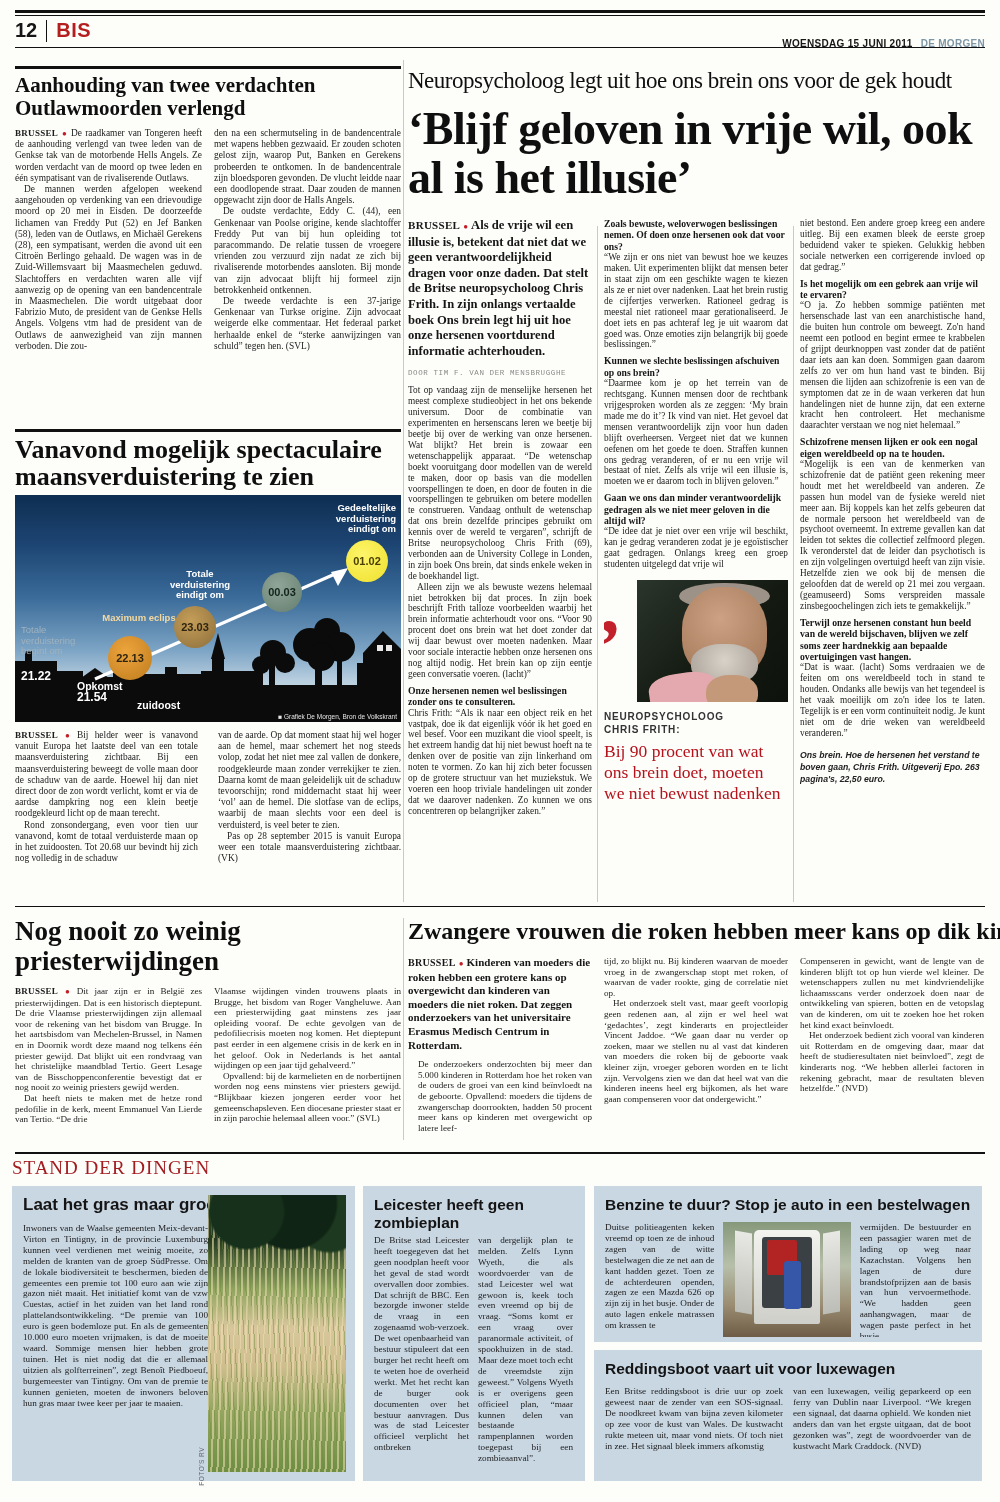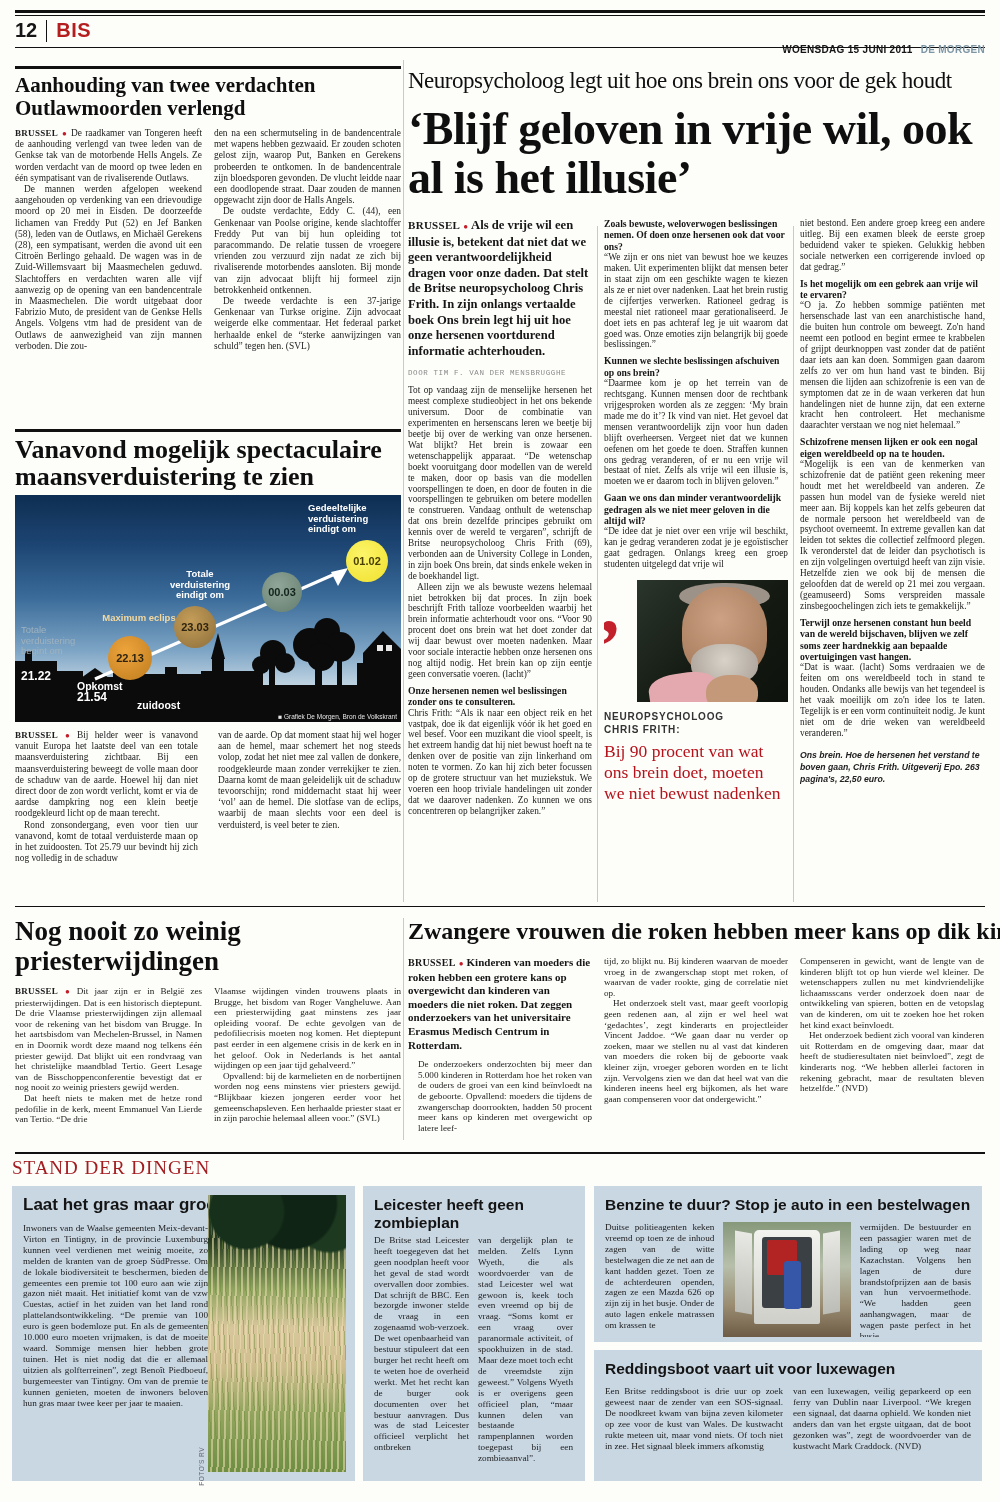--- a/index.html
+++ b/index.html
@@ -8,21 +8,21 @@
 
   
   .hr { position:absolute; background:#111; }
   .vr { position:absolute; width:1px; background:#c9c9c6; }
 
   
   .hleft { position:absolute; left:15px; top:19px; display:flex; align-items:center; gap:9px; }
   .pageno { font-family:"Liberation Sans",sans-serif; font-weight:bold; font-size:20px; }
   .hdiv { width:1px; height:22px; background:#111; }
   .bis { font-family:"Liberation Sans",sans-serif; font-weight:bold; font-size:20px; color:#b41e1e; letter-spacing:.5px; }
-  .hright { position:absolute; right:15px; top:44px; font-family:"Liberation Sans",sans-serif; font-weight:bold; font-size:10px; letter-spacing:.3px; }
+  .hright { position:absolute; right:15px; top:38px; font-family:"Liberation Sans",sans-serif; font-weight:bold; font-size:10px; letter-spacing:.3px; }
   .hright .paper { color:#7d96a5; margin-left:5px; }
 
   
   h1,h2,h3 { font-family:"Liberation Serif",serif; color:#0f0f0f; }
   .bp { font-size:9.4px; line-height:11.2px; text-align:justify; color:#1c1c1c; }
   .bp + .bp { text-indent:9px; }
   .dl { font-weight:bold; font-size:9px; letter-spacing:.3px; }
   .dot { color:#c41d28; font-size:8px; margin:0 3px; }
   .cols { display:flex; }
   .qhead { font-weight:bold; font-size:9.7px; line-height:11.4px; margin-top:5px; text-align:left; }
@@ -198,21 +198,21 @@
         </g>
         <g fill="#e9e9e9">
             <rect x="362" y="150" width="6" height="6"></rect>
             <rect x="371" y="150" width="6" height="6"></rect>
           </g>
         <g>
             <line x1="80" y1="184" x2="320" y2="79" stroke="#ffffff" stroke-width="3.2"></line>
             <polygon points="333,73 316,77 323,91" fill="#ffffff"></polygon>
           </g>
       </svg>
-      <div class="mglabel" style="right:5px;top:8px;width:88px;">Gedeeltelijke verduistering eindigt om</div>
+      <div class="mglabel" style="right:5px;top:8px;width:88px;text-align:right;">Gedeeltelijke verduistering eindigt om</div>
       <div class="mglabel" style="left:142px;top:74px;width:86px;text-align:center;">Totale verduistering eindigt om</div>
       <div class="mglabel" style="left:86px;top:118px;width:76px;text-align:center;color:#f3d9a0;">Maximum eclips</div>
       <div class="mglabel" style="left:6px;top:130px;width:74px;color:#9fb2bf;font-weight:normal;">Totale verduistering begint om</div>
       <div class="moon m2213">
           <span>22.13</span>
         </div>
       <div class="moon m2303">
           <span>23.03</span>
         </div>
       <div class="moon m0003">
@@ -224,24 +224,25 @@
       <div class="mglabel" style="left:6px;top:176px;font-size:12px;">21.22</div>
       <div class="mglabel" style="left:62px;top:186px;font-size:10.5px;">Opkomst</div>
       <div class="mglabel" style="left:62px;top:197px;font-size:12px;">21.54</div>
       <div class="mglabel" style="left:122px;top:205px;font-size:10.5px;">zuidoost</div>
       <div class="mgcredit">■ Grafiek De Morgen, Bron de Volkskrant</div>
     </div>
 
     <div class="cols">
       <div class="col">
         <p class="bp"><span class="dl">BRUSSEL</span><span class="dot">●</span><span>Bij helder weer is vanavond vanuit Europa het laatste deel van een totale maansverduistering zichtbaar. Bij een maansverduistering beweegt de volle maan door de schaduw van de aarde. Hoewel hij dan niet direct door de zon wordt verlicht, komt er via de aardse dampkring nog een klein beetje roodgekleurd licht op de maan terecht.</span></p>
-        <p class="bp">Rond zonsondergang, even voor tien uur vanavond, komt de totaal verduisterde maan op in het zuidoosten. Tot 25.79 uur bevindt hij zich nog volledig in de schaduw</p>
+        <p class="bp">Rond zonsondergang, even voor tien uur vanavond, komt de totaal verduisterde maan op in het zuidoosten. Tot 20.68 uur bevindt hij zich nog volledig in de schaduw</p>
       </div>
       <div class="col">
         <p class="bp">van de aarde. Op dat moment staat hij wel hoger aan de hemel, maar schemert het nog steeds volop, zodat het niet mee zal vallen de donkere, roodgekleurde maan zonder verrekijker te zien. Daarna komt de maan geleidelijk uit de schaduw tevoorschijn; rond middernacht staat hij weer ‘vol’ aan de hemel. Die slotfase van de eclips, waarbij de maan slechts voor een deel is verduisterd, is veel beter te zien.</p>
+        <p class="bp">Pas op 28 september 2015 is vanuit Europa weer een totale maansverduistering zichtbaar. (VK)</p>
       </div>
     </div>
   </section>
 
   <section id="main">
     <h2 class="kicker">Neuropsycholoog legt uit hoe ons brein ons voor de gek houdt</h2>
     <h2>‘Blijf geloven in vrije wil, ook al is het illusie’</h2>
     <div class="cols">
       <div class="col">
         <p class="intro"><span class="dl">BRUSSEL</span><span class="dot">●</span><span>Als de vrije wil een illusie is, betekent dat niet dat we geen verantwoordelijkheid dragen voor onze daden. Dat stelt de Britse neuropsycholoog Chris Frith. In zijn onlangs vertaalde boek Ons brein legt hij uit hoe onze hersenen voortdurend informatie achterhouden.</span></p>
@@ -295,21 +296,21 @@
 
   <section id="priest">
     <h2>Nog nooit zo weinig priesterwijdingen</h2>
     <div class="cols">
       <div class="col">
         <p class="bp"><span class="dl">BRUSSEL</span><span class="dot">●</span><span>Dit jaar zijn er in België zes priesterwijdingen. Dat is een historisch dieptepunt. De drie Vlaamse priesterwijdingen zijn allemaal voor de rekening van het bisdom van Brugge. In het aartsbisdom van Mechelen-Brussel, in Namen en in Doornik wordt deze maand nog telkens één priester gewijd. Dat blijkt uit een rondvraag van het christelijke maandblad Tertio. Geert Lesage van de Bisschoppenconferentie bevestigt dat er nog nooit zo weinig priesters gewijd werden.</span></p>
         <p class="bp">Dat heeft niets te maken met de hetze rond pedofilie in de kerk, meent Emmanuel Van Lierde van Tertio. “De drie</p>
       </div>
       <div class="col">
         <p class="bp">Vlaamse wijdingen vinden trouwens plaats in Brugge, het bisdom van Roger Vangheluwe. Aan een priesterwijding gaat minstens zes jaar opleiding vooraf. De echte gevolgen van de pedofiliecrisis moeten nog komen. Het dieptepunt past eerder in een algemene crisis in de kerk en in het geloof. Ook in Nederlands is het aantal wijdingen op een jaar tijd gehalveerd.”</p>
-        <p class="bp">Opvallend: bij de karmelieten en de norbertijnen worden nog eens minstens vier priesters gewijd. “Blijkbaar kiezen jongeren eerder voor het gemeenschapsleven. Een herhaalde priester staat er in zijn parochie helemaal alleen voor.” (SVL)</p>
+        <p class="bp">Opvallend: bij de karmelieten en de norbertijnen worden nog eens minstens vier priesters gewijd. “Blijkbaar kiezen jongeren eerder voor het gemeenschapsleven. Een diocesane priester staat er in zijn parochie helemaal alleen voor.” (SVL)</p>
       </div>
     </div>
   </section>
 
   <section id="smoke">
     <h2>Zwangere vrouwen die roken hebben meer kans op dik kind</h2>
     <div class="cols">
       <div class="col">
         <p class="intro-sm"><span class="dl">BRUSSEL</span><span class="dot">●</span><span>Kinderen van moeders die roken hebben een grotere kans op overgewicht dan kinderen van moeders die niet roken. Dat zeggen onderzoekers van het universitaire Erasmus Medisch Centrum in Rotterdam.</span></p>
         <p class="bp" style="margin-top:7px;margin-left:10px;">De onderzoekers onderzochten bij meer dan 5.000 kinderen in Rotterdam hoe het roken van de ouders de groei van een kind beïnvloedt na de geboorte. Opvallend: moeders die tijdens de zwangerschap doorrookten, hadden 50 procent meer kans op kinderen met overgewicht op latere leef-</p>

